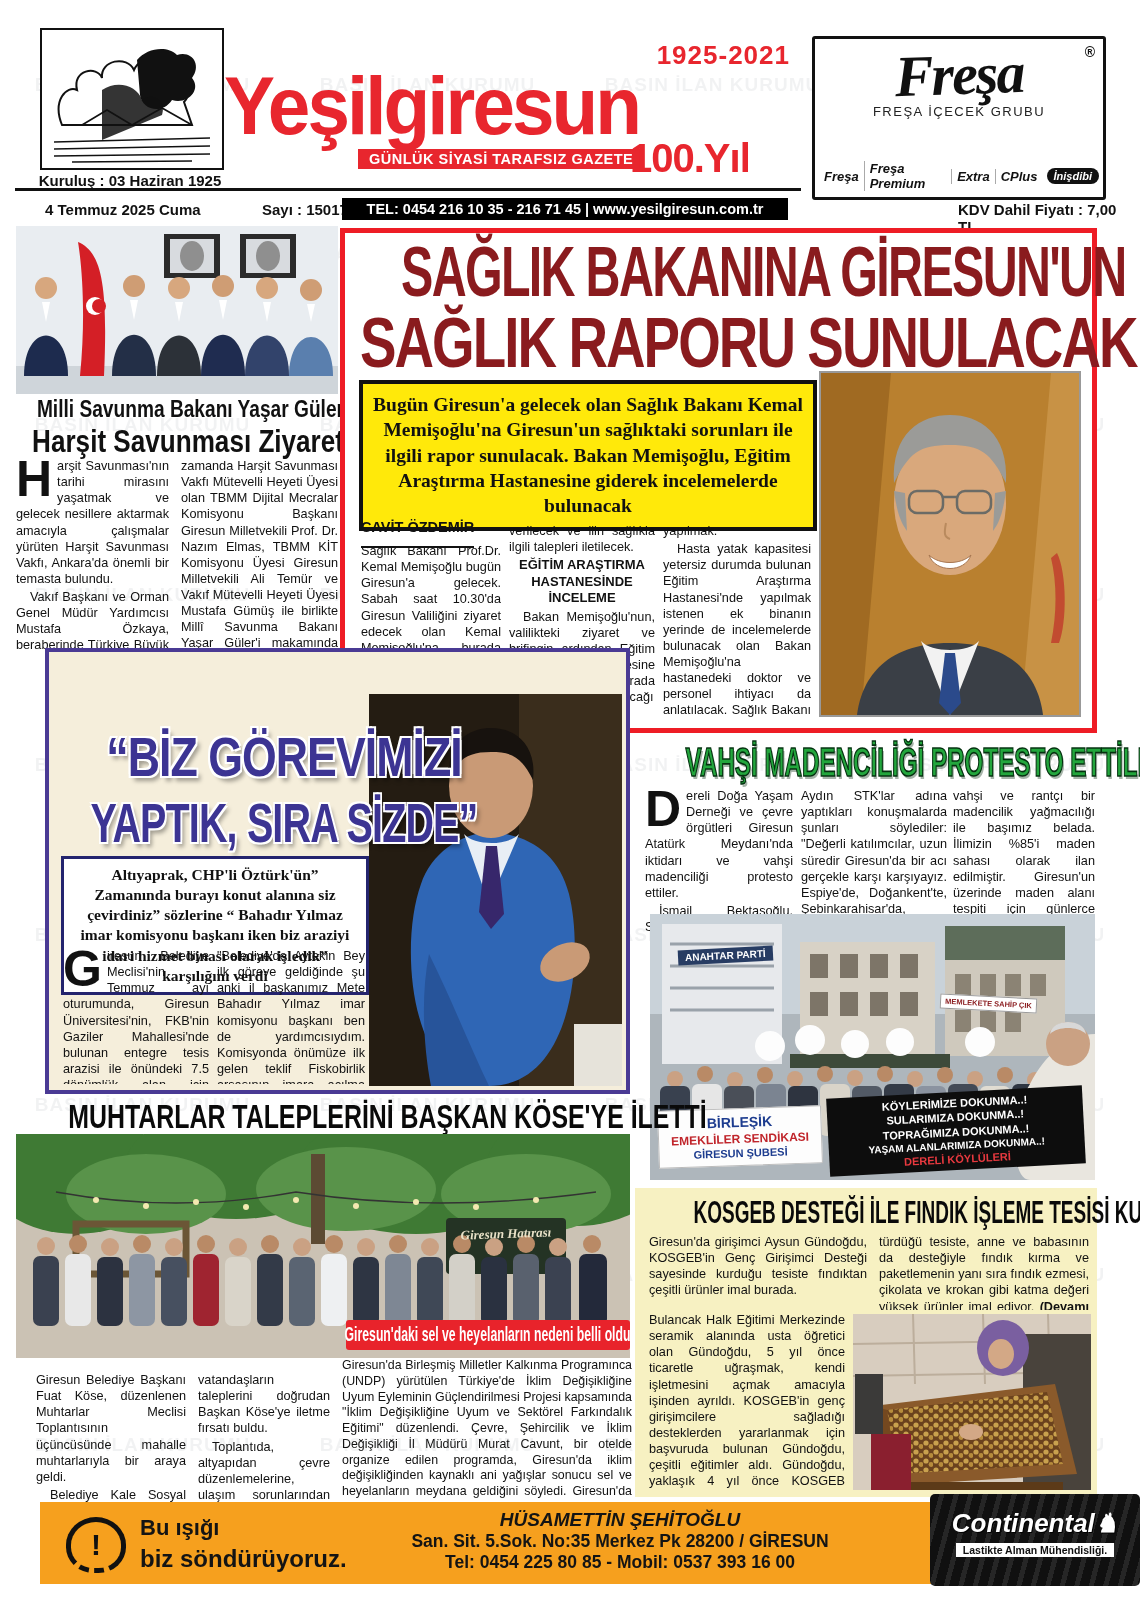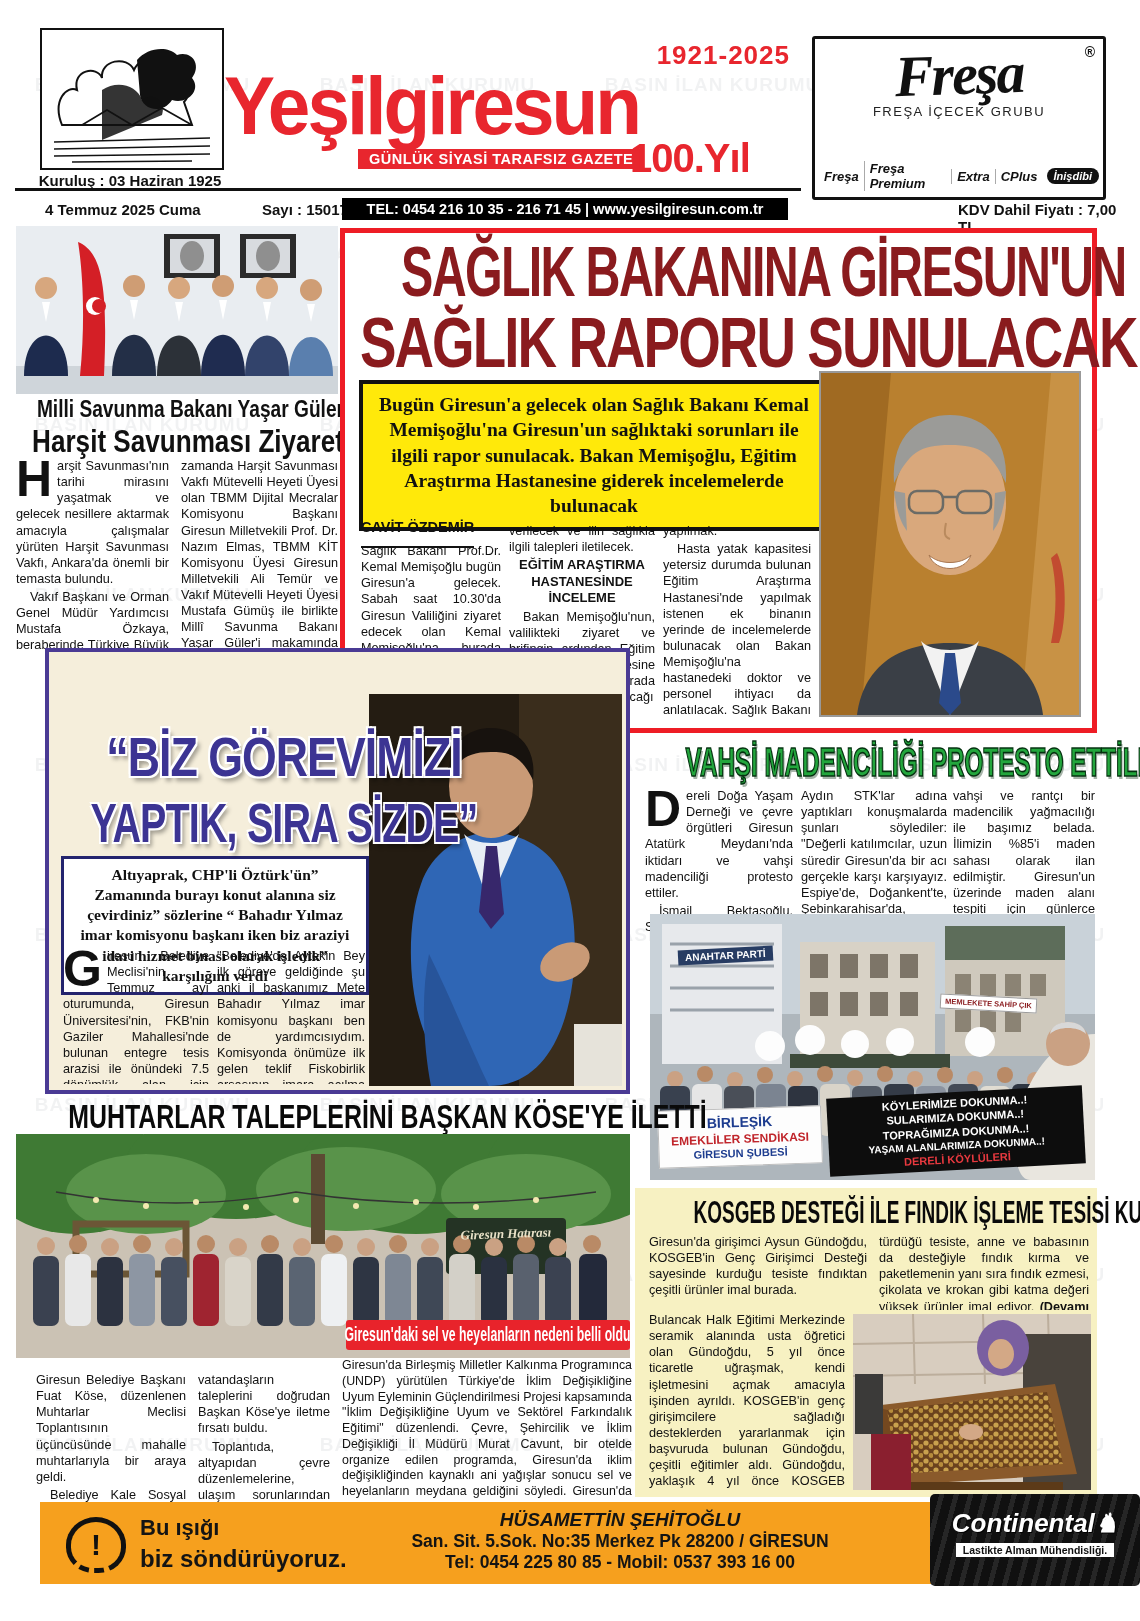--- a/index.html
+++ b/index.html
@@ -44,21 +44,21 @@
   .hrule{border-top:3px solid #111;}
   .datebar{font-weight:bold;font-size:15px;}
   .telbox{background:#000;color:#fff;text-align:center;font-weight:bold;font-size:14.5px;padding:3px 0;}
   
   .h-left1{font-weight:800;font-size:22px;line-height:1.0;}
   .h-left2{font-weight:800;font-size:29px;line-height:1.05;}
   
   .redbox{border:5px solid #EE1C25;background:#fff;}
   .maroon{font-weight:800;color:#8A1B1E;letter-spacing:-2px;font-size:57px;line-height:1.0;}
   .lead-yellow{background:#FFE90A;border:4px solid #111;font-family:"Liberation Serif",serif;
-               font-weight:bold;font-size:19.5px;line-height:1.3;text-align:center;padding:8px 14px;}
+               font-weight:bold;font-size:19.5px;line-height:1.3;text-align:center;padding:8px 8px;}
   .byline{font-weight:bold;font-size:14.5px;border-bottom:2px solid #111;display:inline-block;padding-bottom:11px;}
   .subhead{font-weight:bold;font-size:13px;text-align:center;text-indent:0 !important;}
   
   .purplebox{border:4px solid #4A3A94;background:#F5EEDB;}
   .kicker{font-weight:800;font-size:19px;text-align:center;line-height:1.3;color:#0d0d0d;}
   .pur{font-weight:800;color:#3C3493;letter-spacing:-1px;font-size:47px;line-height:1.0;
        text-shadow:2px 2px 0 #fff,-2px -2px 0 #fff,2px -2px 0 #fff,-2px 2px 0 #fff,4px 4px 4px rgba(0,0,0,.35);}
   .quotebox{border:3px solid #24246E;background:#fff;font-family:"Liberation Serif",serif;
             font-weight:bold;font-size:15.5px;line-height:1.3;text-align:center;padding:6px 8px;}
   
@@ -141,21 +141,21 @@
         <line x1="12" y1="112" x2="168" y2="108"></line>
           <line x1="12" y1="119" x2="168" y2="116"></line>
         <line x1="12" y1="126" x2="168" y2="124"></line>
           <line x1="30" y1="132" x2="150" y2="131"></line>
       </g>
       <path d="M40,95 L65,80 L90,95 L120,78 L150,95" fill="none" stroke="#111" stroke-width="1.6"></path>
     </svg>
   </div>
   <div class="abs z1 founded" style="left:18px;top:172px;width:224px;">Kuruluş : 03 Haziran 1925</div>
 
-  <div class="abs z1 years" style="left:560px;top:40px;width:230px;">1921-2025</div>
+  <div class="abs z1 years" style="left:560px;top:40px;width:230px;">1925-2021</div>
   <div class="abs z1 paper-title" style="left:224px;top:58px;">Yeşilgiresun</div>
   <div class="abs z1 tagline" style="left:358px;top:149px;">GÜNLÜK SİYASİ TARAFSIZ GAZETE</div>
   <div class="abs z1 anniv" style="left:630px;top:136px;">100.Yıl</div>
 
   <div class="abs z1 fresa-box" style="left:812px;top:36px;width:288px;height:158px;">
     <span class="fresa-reg">®</span>
     <div class="fresa-brand">Freşa</div>
     <div class="fresa-sub">FREŞA İÇECEK GRUBU</div>
     <div class="fresa-products">
       <span>Freşa</span>

